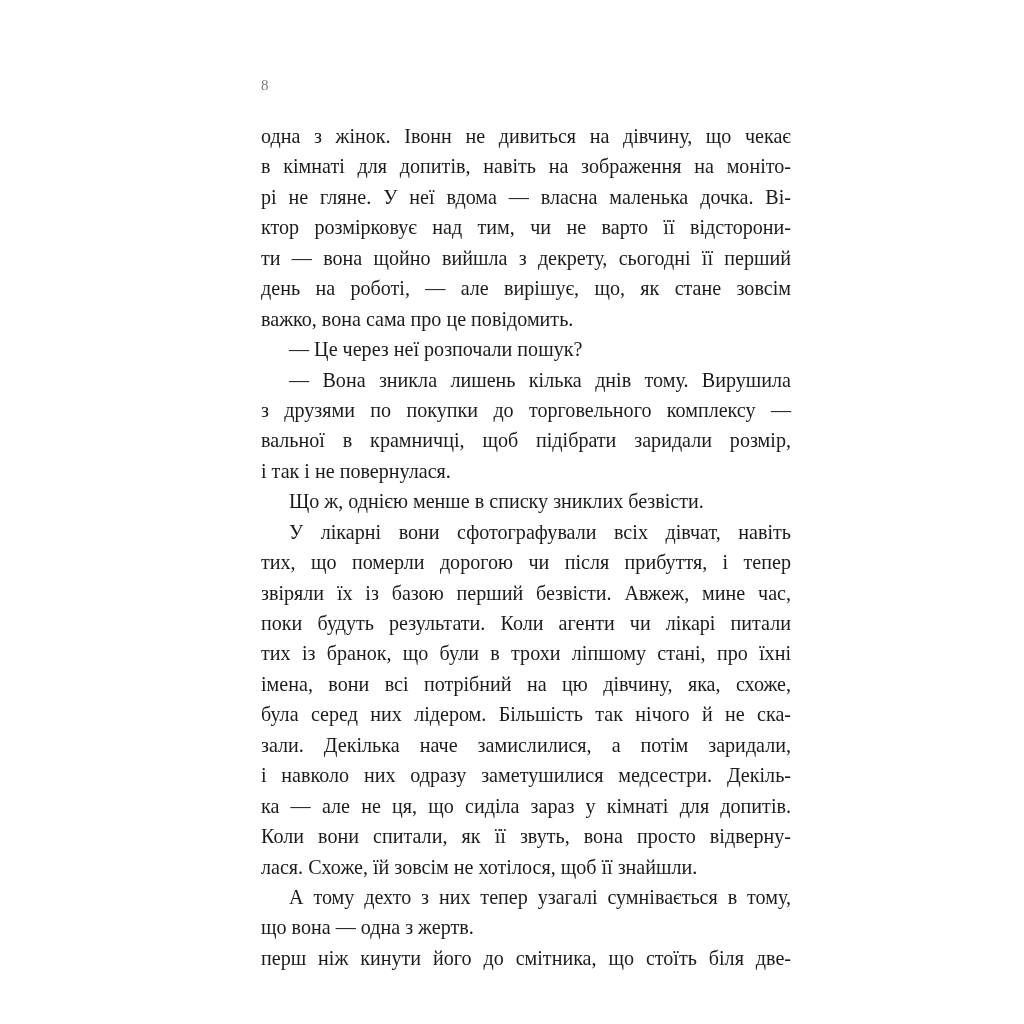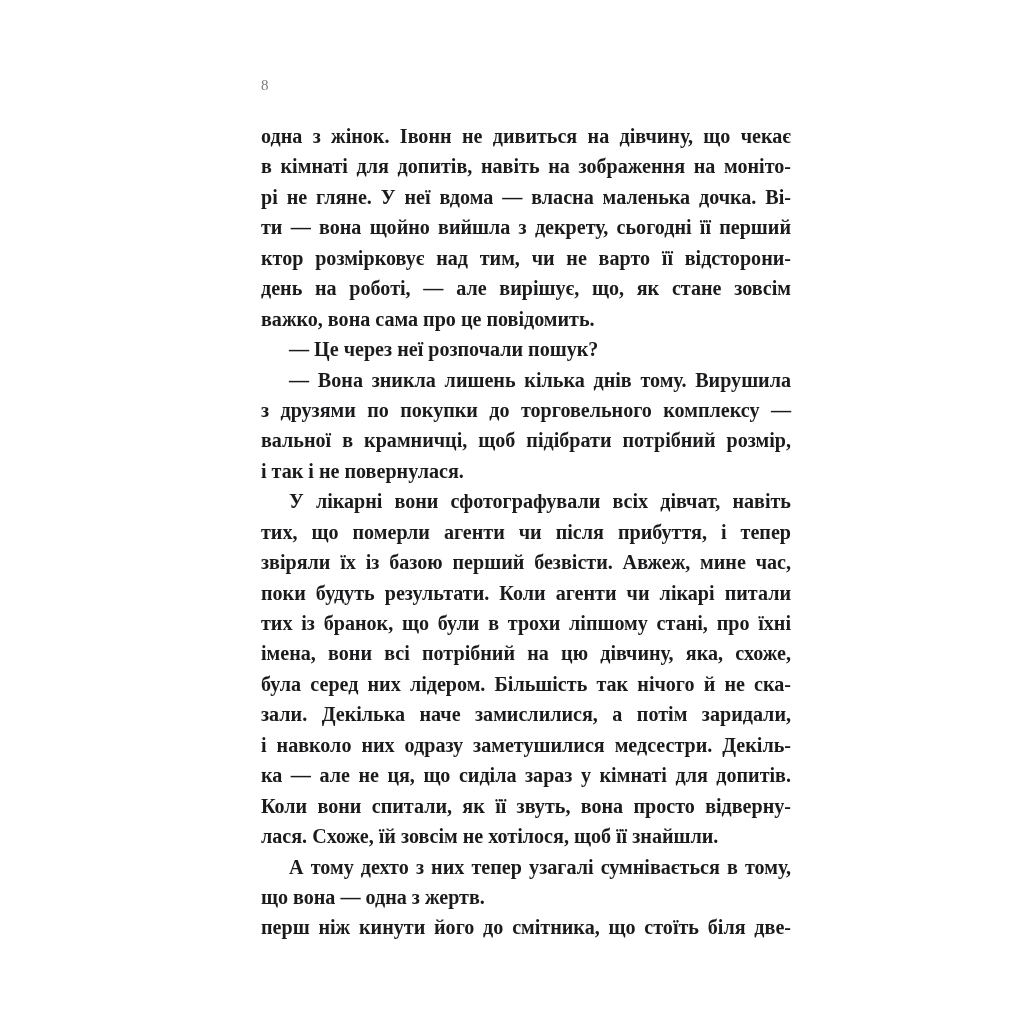--- a/index.html
+++ b/index.html
@@ -50,21 +50,20 @@
     word-spacing: 0px;
   }
 
   
   .line {
     display: block;
     text-align: justify;
     text-align-last: justify;
     white-space: pre-wrap;
     height: 30.45px;
-    font-weight: bold;
   }
   
   .line.last {
     text-align-last: left;
   }
   
   .line.indent {
     text-indent: 28px;
   }
 </style>
@@ -73,37 +72,40 @@
 
 <div id="page">
 
   <div id="folio">8</div>
 
   <div id="textblock">
       <div class="para">
         <span class="line">одна з жінок. Івонн не дивиться на дівчину, що чекає</span>
         <span class="line">в кімнаті для допитів, навіть на зображення на моніто-</span>
         <span class="line">рі не гляне. У неї вдома — власна маленька дочка. Ві-</span>
+        <span class="line">ктор розмірковує над тим, чи не варто її відсторони-</span>
         <span class="line">ти — вона щойно вийшла з декрету, сьогодні її перший</span>
-        <span class="line">ктор розмірковує над тим, чи не варто її відсторони-</span>
         <span class="line">день на роботі, — але вирішує, що, як стане зовсім</span>
         <span class="line last">важко, вона сама про це повідомить.</span>
       </div>
       <div class="para">
         <span class="line last indent">— Це через неї розпочали пошук?</span>
       </div>
       <div class="para">
         <span class="line indent">— Вона зникла лишень кілька днів тому. Вирушила</span>
         <span class="line">з друзями по покупки до торговельного комплексу —</span>
-        <span class="line">вальної в крамничці, щоб підібрати потрібний розмір,</span>
+        <span class="line">вальної в крамничці, щоб підібрати заридали розмір,</span>
         <span class="line last">і так і не повернулася.</span>
       </div>
       <div class="para">
+        <span class="line last indent">Що ж, однією менше в списку зниклих безвісти.</span>
+      </div>
+      <div class="para">
         <span class="line indent">У лікарні вони сфотографували всіх дівчат, навіть</span>
-        <span class="line">тих, що померли агенти чи після прибуття, і тепер</span>
+        <span class="line">тих, що померли дорогою чи після прибуття, і тепер</span>
         <span class="line">звіряли їх із базою перший безвісти. Авжеж, мине час,</span>
         <span class="line">поки будуть результати. Коли агенти чи лікарі питали</span>
         <span class="line">тих із бранок, що були в трохи ліпшому стані, про їхні</span>
         <span class="line">імена, вони всі потрібний на цю дівчину, яка, схоже,</span>
         <span class="line">була серед них лідером. Більшість так нічого й не ска-</span>
         <span class="line">зали. Декілька наче замислилися, а потім заридали,</span>
         <span class="line">і навколо них одразу заметушилися медсестри. Декіль-</span>
         <span class="line">ка — але не ця, що сиділа зараз у кімнаті для допитів.</span>
         <span class="line">Коли вони спитали, як її звуть, вона просто відверну-</span>
         <span class="line last">лася. Схоже, їй зовсім не хотілося, щоб її знайшли.</span>

